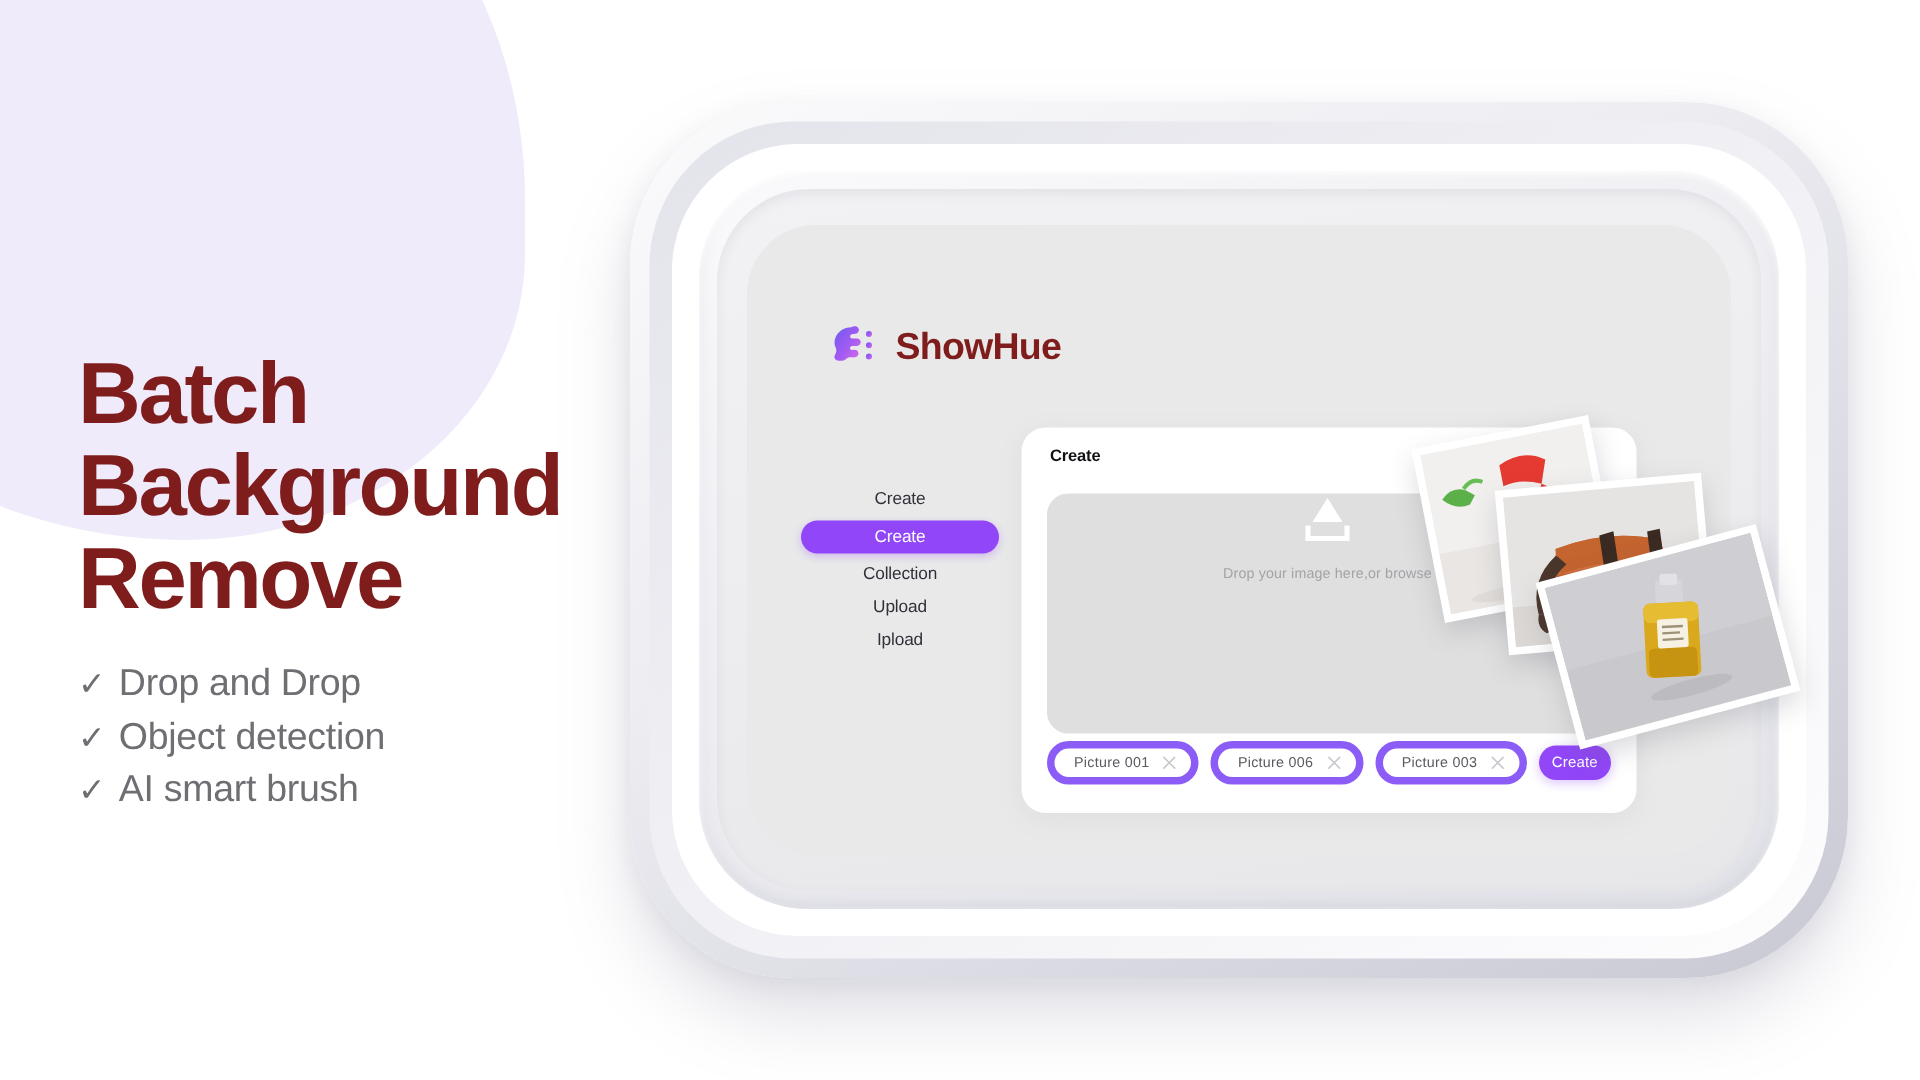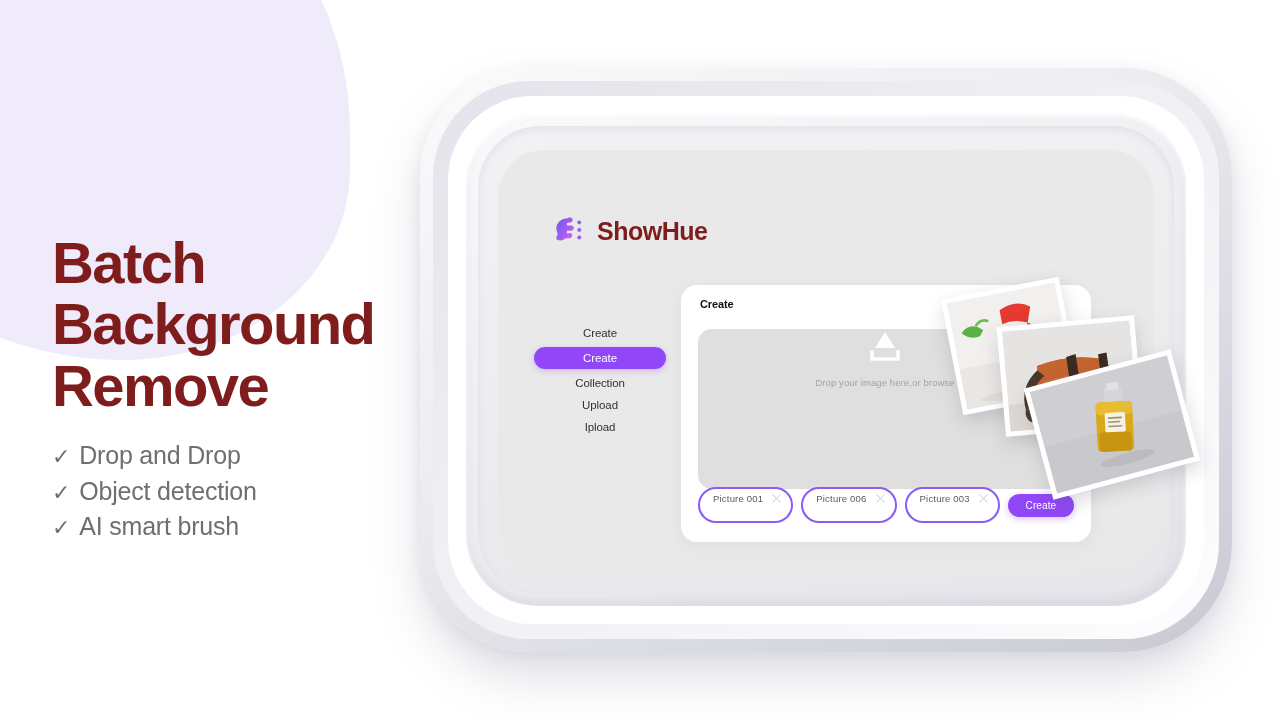--- a/index.html
+++ b/index.html
@@ -241,24 +241,24 @@
     right: 17px;
     display: flex;
     align-items: center;
     gap: 8px;
   }
 
   .chip {
     display: flex;
     align-items: center;
     gap: 9px;
-    border: 2px solid #8b5cf6;
+    border: 5px solid #8b5cf6;
     border-radius: 999px;
     background: #FFFFFF;
-    padding: 4px 10px 17px 13px;
+    padding: 4px 10px 4px 13px;
     font-size: 9.5px;
     color: #5A5A60;
     letter-spacing: 0.2px;
     white-space: nowrap;
   }
 
   .chip-close { width: 9px; height: 9px; display: block; flex: none; }
 
   .create-button {
     margin-left: auto;

